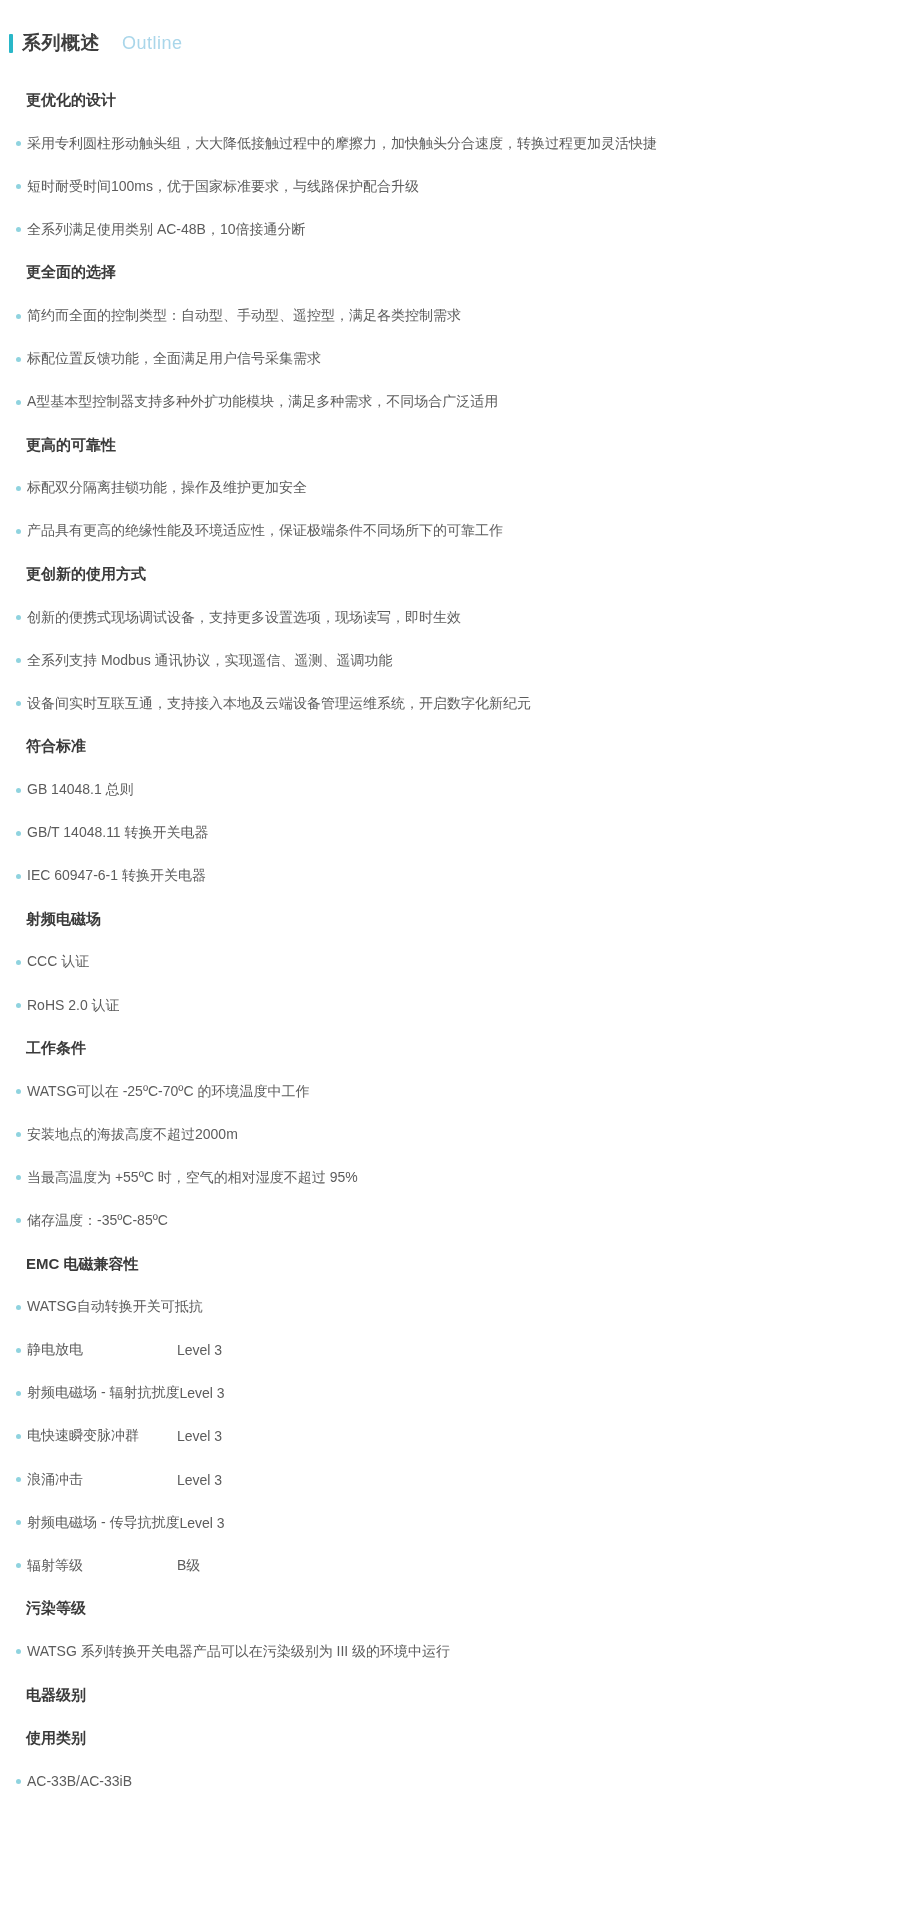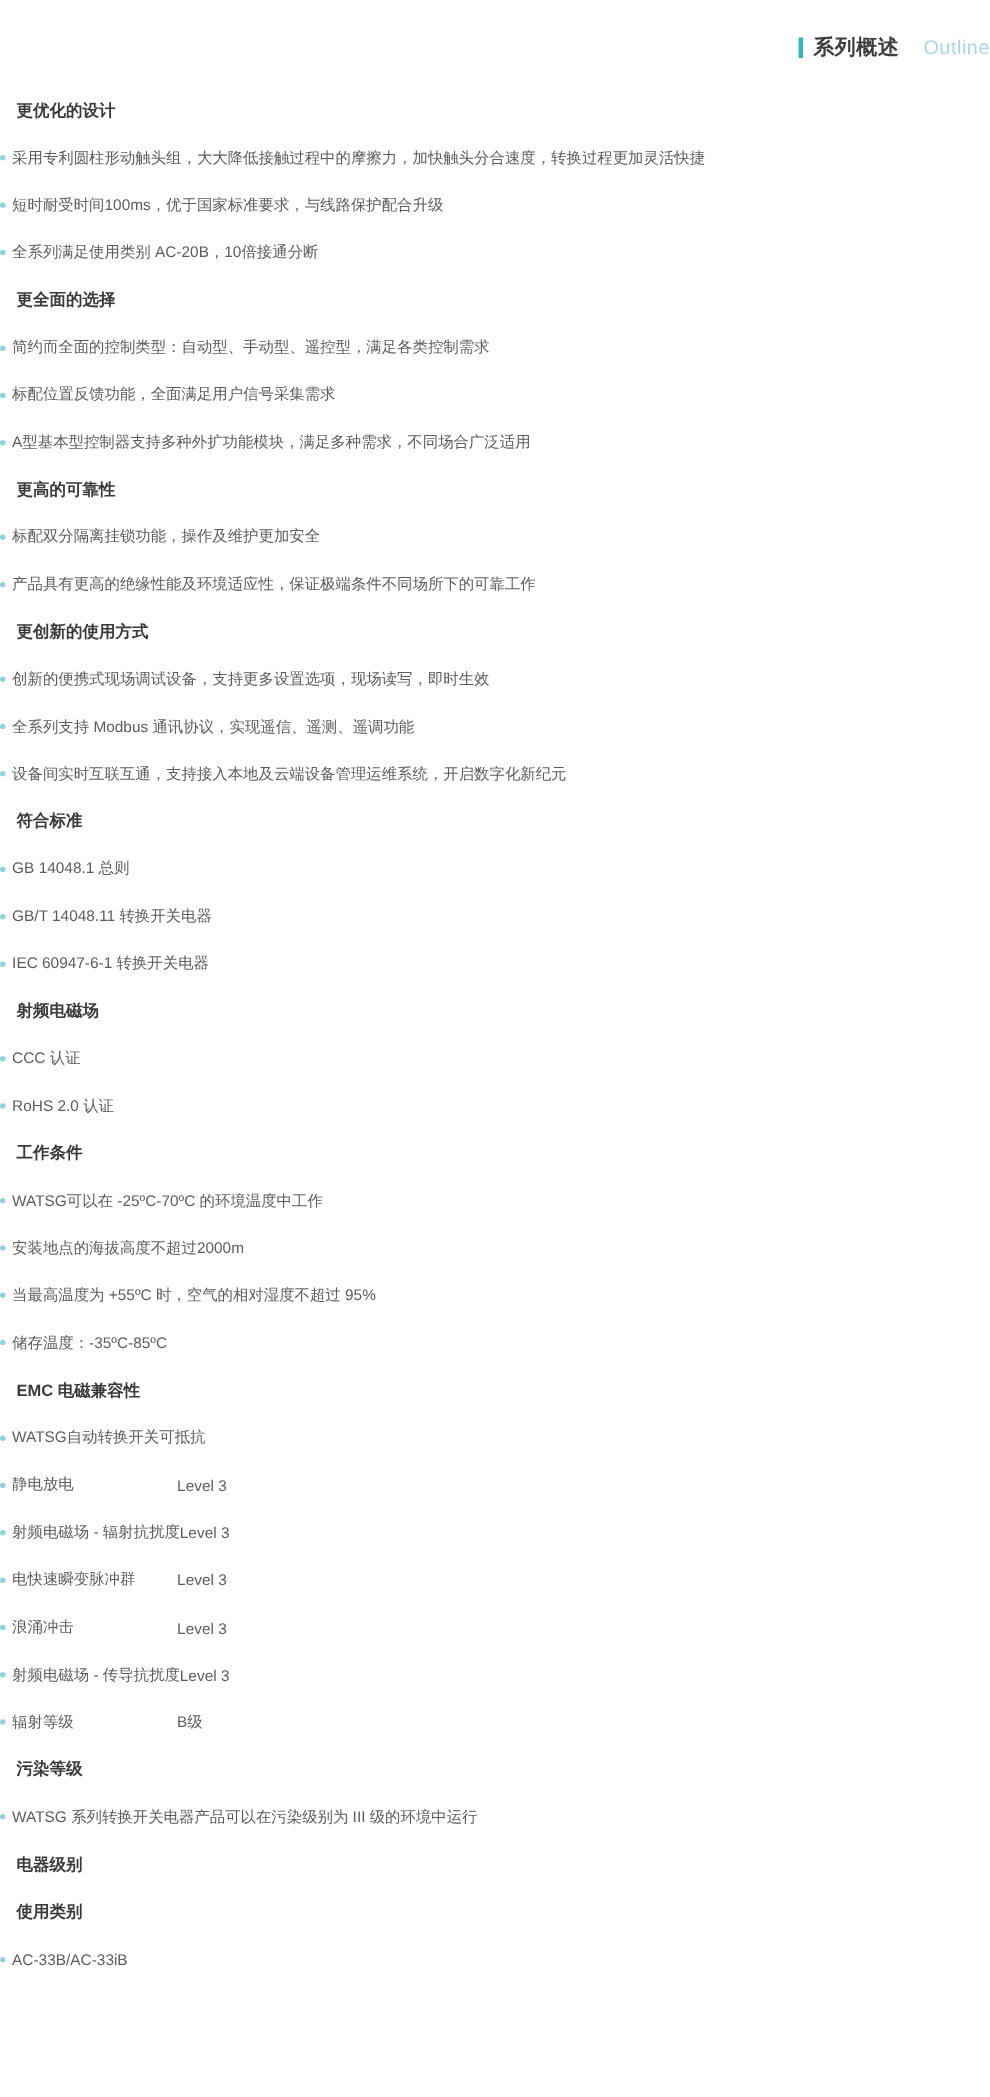--- a/index.html
+++ b/index.html
@@ -13,21 +13,20 @@
     --outline-color: #a9d6ea;
     --bullet-color: #8fd3df;
     --heading-color: #3a3a3a;
     --body-color: #5c5c5c;
   }
   .page-header {
     margin: 30px 0 0 9px;
     height: 26px;
     display: flex;
     align-items: center;
-    justify-content: flex-end;
   }
   .accent-bar {
     width: 4px;
     height: 19px;
     background: var(--accent);
     border-radius: 1px;
     margin-right: 9px;
   }
   .title-zh {
     font-size: 19px;
@@ -41,27 +40,27 @@
     color: var(--outline-color);
     margin-left: 22px;
     letter-spacing: 0.5px;
   }
   .content { margin-top: 23px; }
   .row {
     height: 43.1px;
     display: flex;
     align-items: center;
   }
-  .heading-row { padding-left: 15px; }
+  .heading-row { padding-left: 26px; }
   .heading-text {
     font-size: 15px;
     font-weight: 700;
     color: var(--heading-color);
   }
-  .item-row { padding-left: 0; }
+  .item-row { padding-left: 16px; }
   .bullet {
     flex: 0 0 5px;
     width: 5px;
     height: 5px;
     border-radius: 50%;
     background: var(--bullet-color);
     margin-right: 6px;
   }
   .item-text {
     font-size: 14px;
@@ -91,21 +90,21 @@
     <div class="row item-row">
       <span class="bullet"></span>
       <span class="item-text">采用专利圆柱形动触头组，大大降低接触过程中的摩擦力，加快触头分合速度，转换过程更加灵活快捷</span>
     </div>
     <div class="row item-row">
       <span class="bullet"></span>
       <span class="item-text">短时耐受时间100ms，优于国家标准要求，与线路保护配合升级</span>
     </div>
     <div class="row item-row">
       <span class="bullet"></span>
-      <span class="item-text">全系列满足使用类别 AC-20B，10倍接通分断</span>
+      <span class="item-text">全系列满足使用类别 AC-48B，10倍接通分断</span>
     </div>
     <div class="row heading-row">
       <span class="heading-text">更全面的选择</span>
     </div>
     <div class="row item-row">
       <span class="bullet"></span>
       <span class="item-text">简约而全面的控制类型：自动型、手动型、遥控型，满足各类控制需求</span>
     </div>
     <div class="row item-row">
       <span class="bullet"></span>

